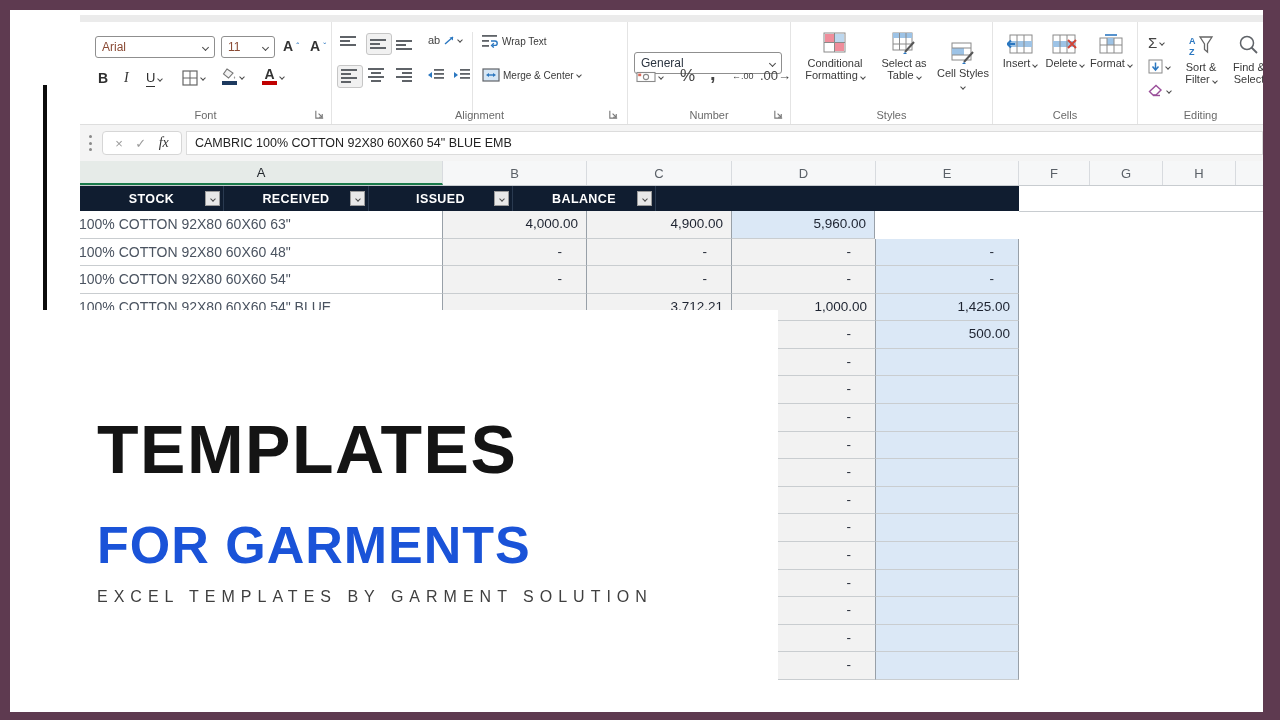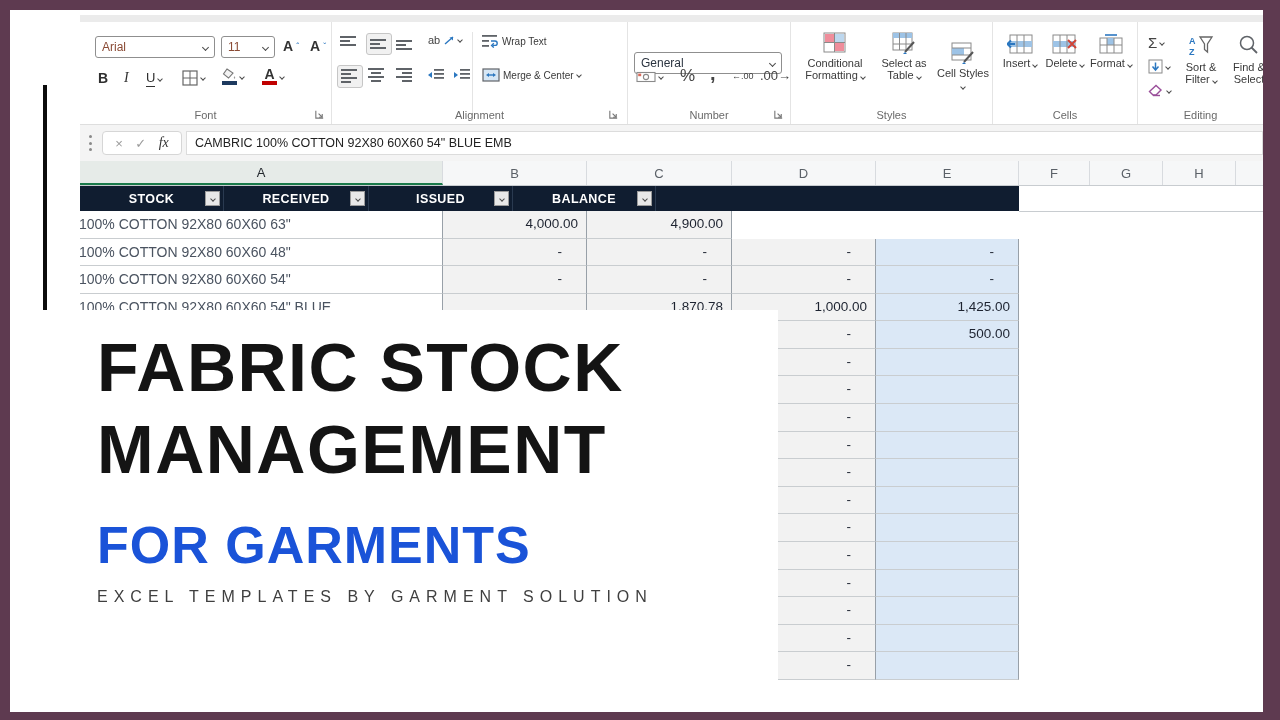--- a/index.html
+++ b/index.html
@@ -456,39 +456,40 @@
               <div class="fbtn">
                 <i class="chv tiny"></i>
               </div>
             </div>
           </div>
      <div>
             <div class="trow">
               <div class="td c0">100% COTTON 92X80 60X60 63"</div>
               <div class="td c1">4,000.00</div>
               <div class="td c2">4,900.00</div>
+              <div class="td c4">5,960.00</div>
             </div>
             <div class="trow">
               <div class="td c0">100% COTTON 92X80 60X60 48"</div>
               <div class="td c1 dash">-</div>
               <div class="td c2 dash">-</div>
               <div class="td c3 dash">-</div>
               <div class="td c4 dash">-</div>
             </div>
             <div class="trow">
               <div class="td c0">100% COTTON 92X80 60X60 54"</div>
               <div class="td c1 dash">-</div>
               <div class="td c2 dash">-</div>
               <div class="td c3 dash">-</div>
               <div class="td c4 dash">-</div>
             </div>
             <div class="trow">
               <div class="td c0">100% COTTON 92X80 60X60 54" BLUE</div>
               <div class="td c1"></div>
-              <div class="td c2">1,870.78</div>
+              <div class="td c2">3,712.21</div>
               <div class="td c3">1,000.00</div>
               <div class="td c4">1,425.00</div>
             </div>
             <div class="trow">
               <div class="td c0"></div>
               <div class="td c1"></div>
               <div class="td c2"></div>
               <div class="td c3 dash">-</div>
               <div class="td c4">500.00</div>
             </div>
@@ -575,19 +576,18 @@
               <div class="td c2"></div>
               <div class="td c3 dash">-</div>
               <div class="td c4"></div>
             </div>
           </div>
    </div>
    <div class="fhline"></div>
   </div>
 
   <div class="overlay">
-    <div class="ttl t1">FABRIC STOCK</div>
-    <div class="ttl t2">MANAGEMENT</div>
+    <div class="ttl t2">TEMPLATES</div>
     <div class="ttl t4">EXCEL TEMPLATES BY GARMENT SOLUTION</div>
     <div class="ttl t3">FOR GARMENTS</div>
   </div>
  </div>
 </div>
 
 </body></html>

